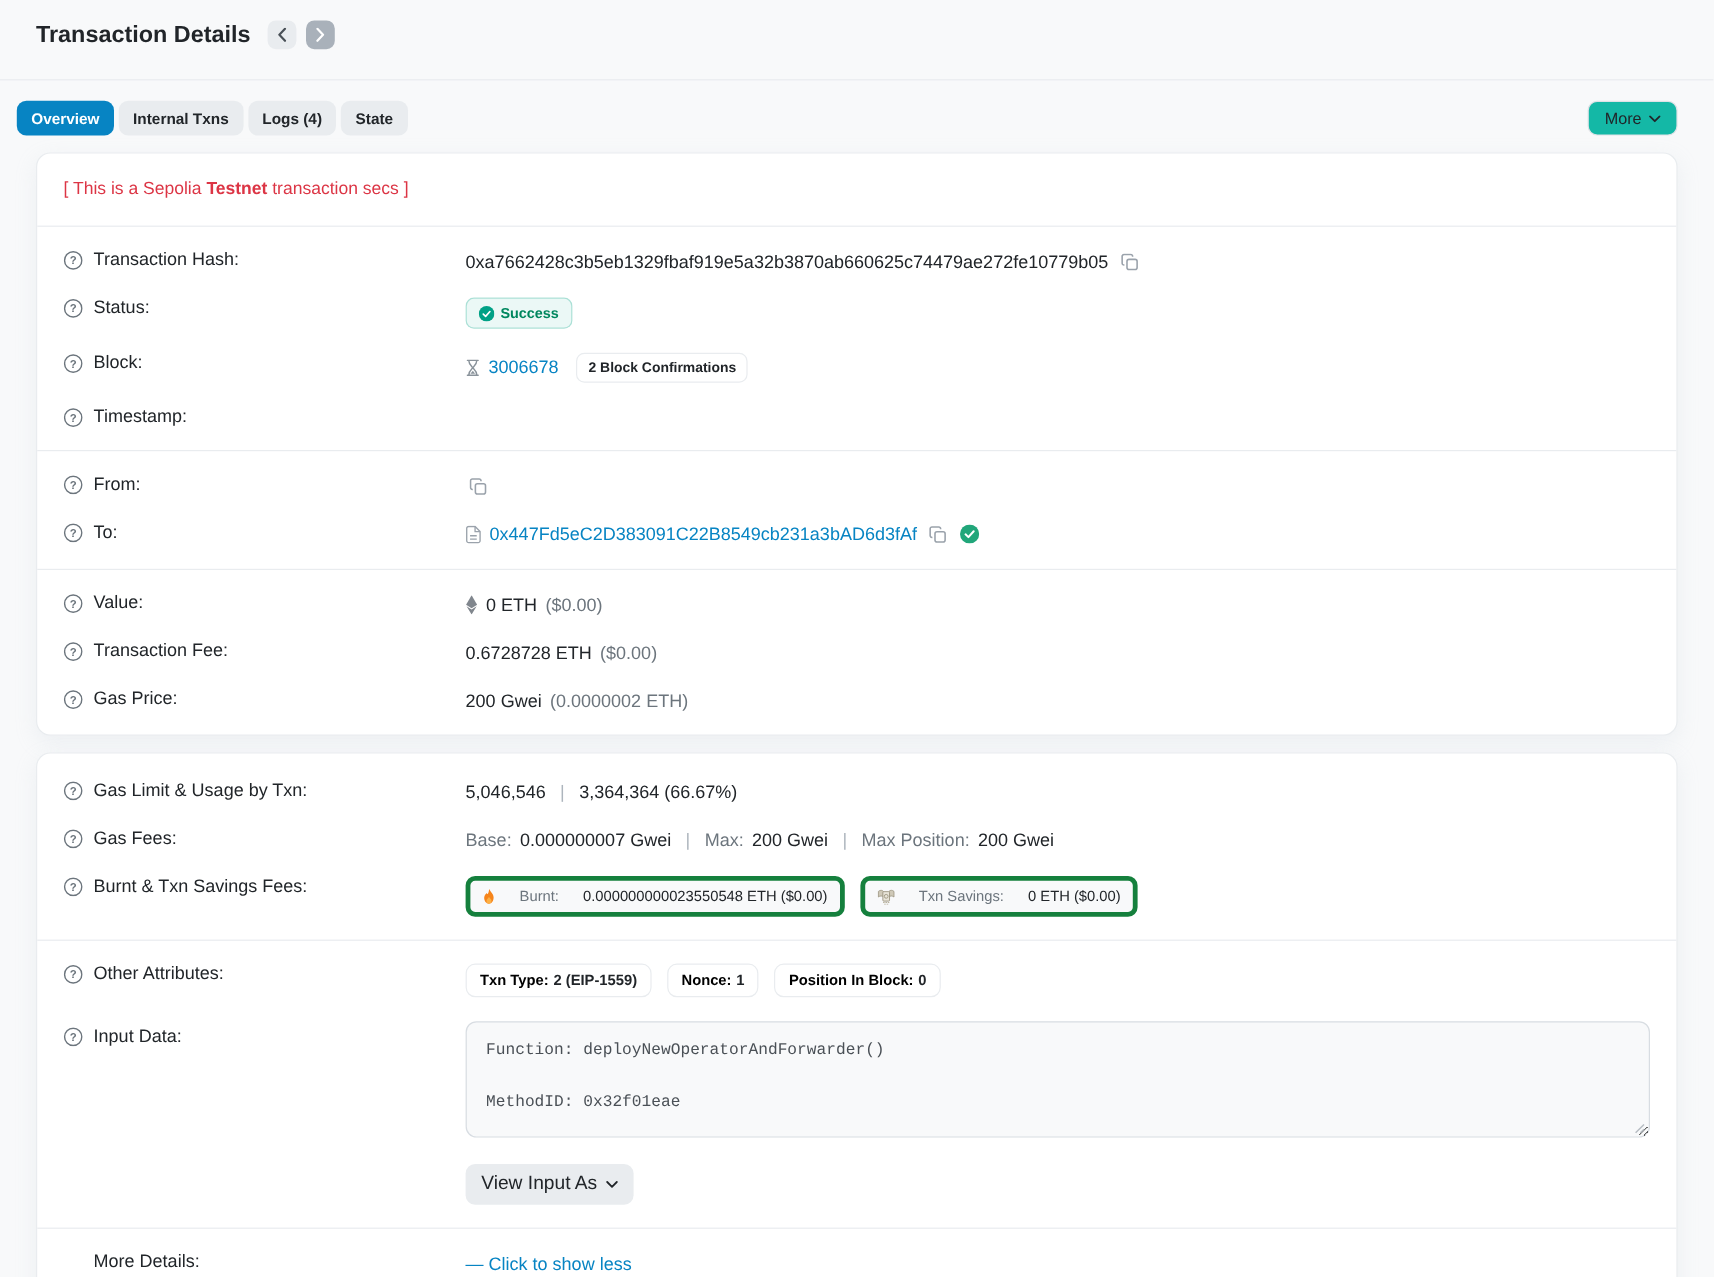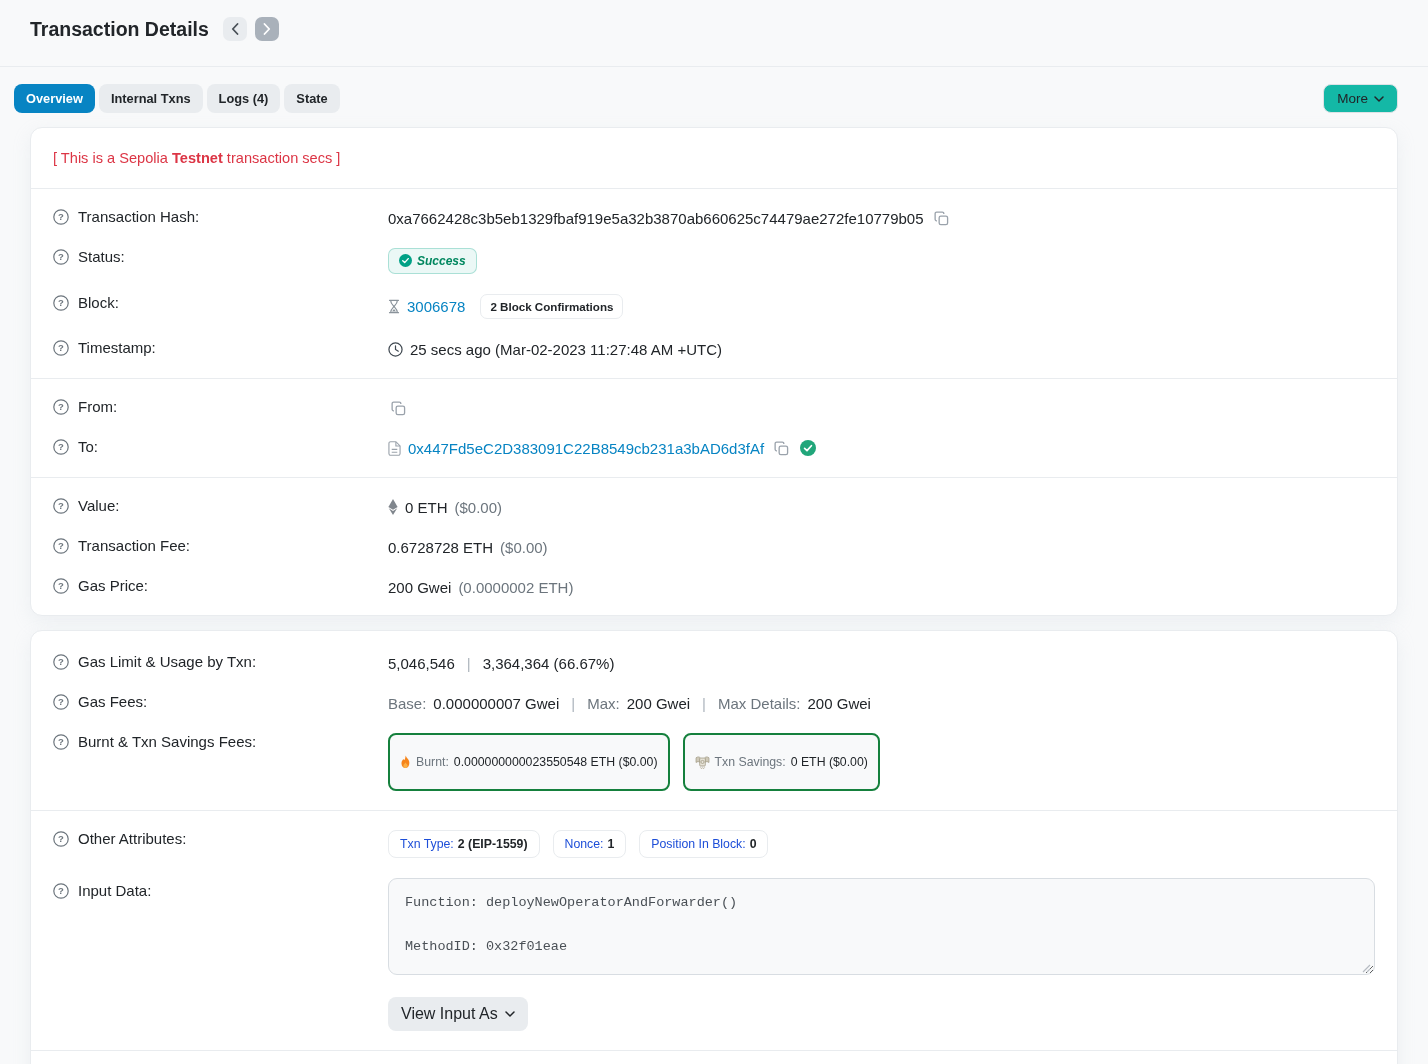--- a/index.html
+++ b/index.html
@@ -54,42 +54,42 @@
   }
   .row-value { flex: 1; display: flex; align-items: center; gap: 7px; flex-wrap: wrap; min-height: 20px; }
 
   .help-icon { display: inline-flex; flex-shrink: 0; cursor: pointer; }
   .muted { color: #6c757d; }
   .soft { color: #adb5bd; padding: 0 5px; }
   .link { color: #0784c3; text-decoration: none; cursor: pointer; }
   .copy-btn { background: none; border: none; cursor: pointer; display: inline-flex; padding: 1px; margin-left: 2px; }
 
   .badge-success {
-    display: inline-flex; align-items: flex-start; gap: 5px;
+    display: inline-flex; align-items: flex-end; gap: 5px;
     background: rgba(0,161,134,0.08); border: 1px solid rgba(0,161,134,0.28);
     color: #00875f; font-size: 12px; font-weight: 600;
-    border-radius: 7px; padding: 5px 10px; font-style: italic;
+    border-radius: 7px; padding: 5px 10px;
   }
   .badge-outline {
     background: #fff; border: 1px solid #e9ecef; border-radius: 7px;
     padding: 5px 9px; font-size: 11.6px; font-weight: 700; color: #212529; margin-left: 8px;
   }
   .chip {
-    display: inline-flex; align-items: center; gap: 5px;
-    background: #f8f9fa; border: 2px solid #15803d; border-radius: 8px;
-    padding: 20px 10px; font-size: 12.3px;
+    display: inline-flex; align-items: center; gap: 20px;
+    background: #f8f9fa; border: 4px solid #15803d; border-radius: 8px;
+    padding: 6px 10px; font-size: 12.3px;
   }
   .chip .chip-label { color: #6c757d; }
   .chip .chip-value { font-weight: 400; color: #212529; }
   .attr-chip {
     display: inline-flex; align-items: center; gap: 4px;
     background: #fff; border: 1px solid #e9ecef; border-radius: 8px;
     padding: 6px 11px; font-size: 12.3px; margin-right: 6px;
   }
-  .attr-chip .chip-label { color: #1d4ed8; }
+  .attr-chip .chip-label { color: #000000; font-weight: bold; }
   .attr-chip .chip-value { font-weight: 700; color: #212529; }
 
   .input-data-wrap { flex: 1; }
   .input-data-box {
     position: relative; width: 100%; height: 97px;
     background: #f8f9fa; border: 1px solid #d8dde2; border-radius: 9px;
     padding: 13px 16px; overflow: auto;
     font-family: "Liberation Mono", "DejaVu Sans Mono", monospace;
     font-size: 13.5px; line-height: 22px; color: #4a5056;
     white-space: pre-wrap; resize: both;
@@ -217,29 +217,20 @@
     <div class="row">
       <div class="row-label">
         <span class="help-icon">
           <svg width="16" height="16" viewBox="0 0 16 16">
               <circle cx="8" cy="8" r="7.2" fill="none" stroke="#6c757d" stroke-width="1.2"></circle>
               <text x="8" y="11.4" text-anchor="middle" font-size="9.5" font-weight="bold" fill="#6c757d">?</text>
             </svg>
         </span>
         <span>Timestamp:</span>
       </div>
-      <div class="row-value">
-        <span style="display:inline-flex;">
-          <svg width="15" height="15" viewBox="0 0 16 16">
-              <circle cx="8" cy="8" r="7" fill="none" stroke="#3f4850" stroke-width="1.3"></circle>
-              <path d="M8 4.2 V8 l3 1.8" fill="none" stroke="#3f4850" stroke-width="1.3" stroke-linecap="round"></path>
-            </svg>
-        </span>
-        <span>25 secs ago (Mar-02-2023 11:27:48 AM +UTC)</span>
-      </div>
     </div>
 
     <hr class="divider">
 
     <div class="row">
       <div class="row-label">
         <span class="help-icon">
           <svg width="16" height="16" viewBox="0 0 16 16">
               <circle cx="8" cy="8" r="7.2" fill="none" stroke="#6c757d" stroke-width="1.2"></circle>
               <text x="8" y="11.4" text-anchor="middle" font-size="9.5" font-weight="bold" fill="#6c757d">?</text>
@@ -378,21 +369,21 @@
         </span>
         <span>Gas Fees:</span>
       </div>
       <div class="row-value">
         <span class="muted">Base:</span>
         <span>0.000000007 Gwei</span>
         <span class="soft">|</span>
         <span class="muted">Max:</span>
         <span>200 Gwei</span>
         <span class="soft">|</span>
-        <span class="muted">Max Details:</span>
+        <span class="muted">Max Position:</span>
         <span>200 Gwei</span>
       </div>
     </div>
 
     <div class="row">
       <div class="row-label">
         <span class="help-icon">
           <svg width="16" height="16" viewBox="0 0 16 16">
               <circle cx="8" cy="8" r="7.2" fill="none" stroke="#6c757d" stroke-width="1.2"></circle>
               <text x="8" y="11.4" text-anchor="middle" font-size="9.5" font-weight="bold" fill="#6c757d">?</text>

